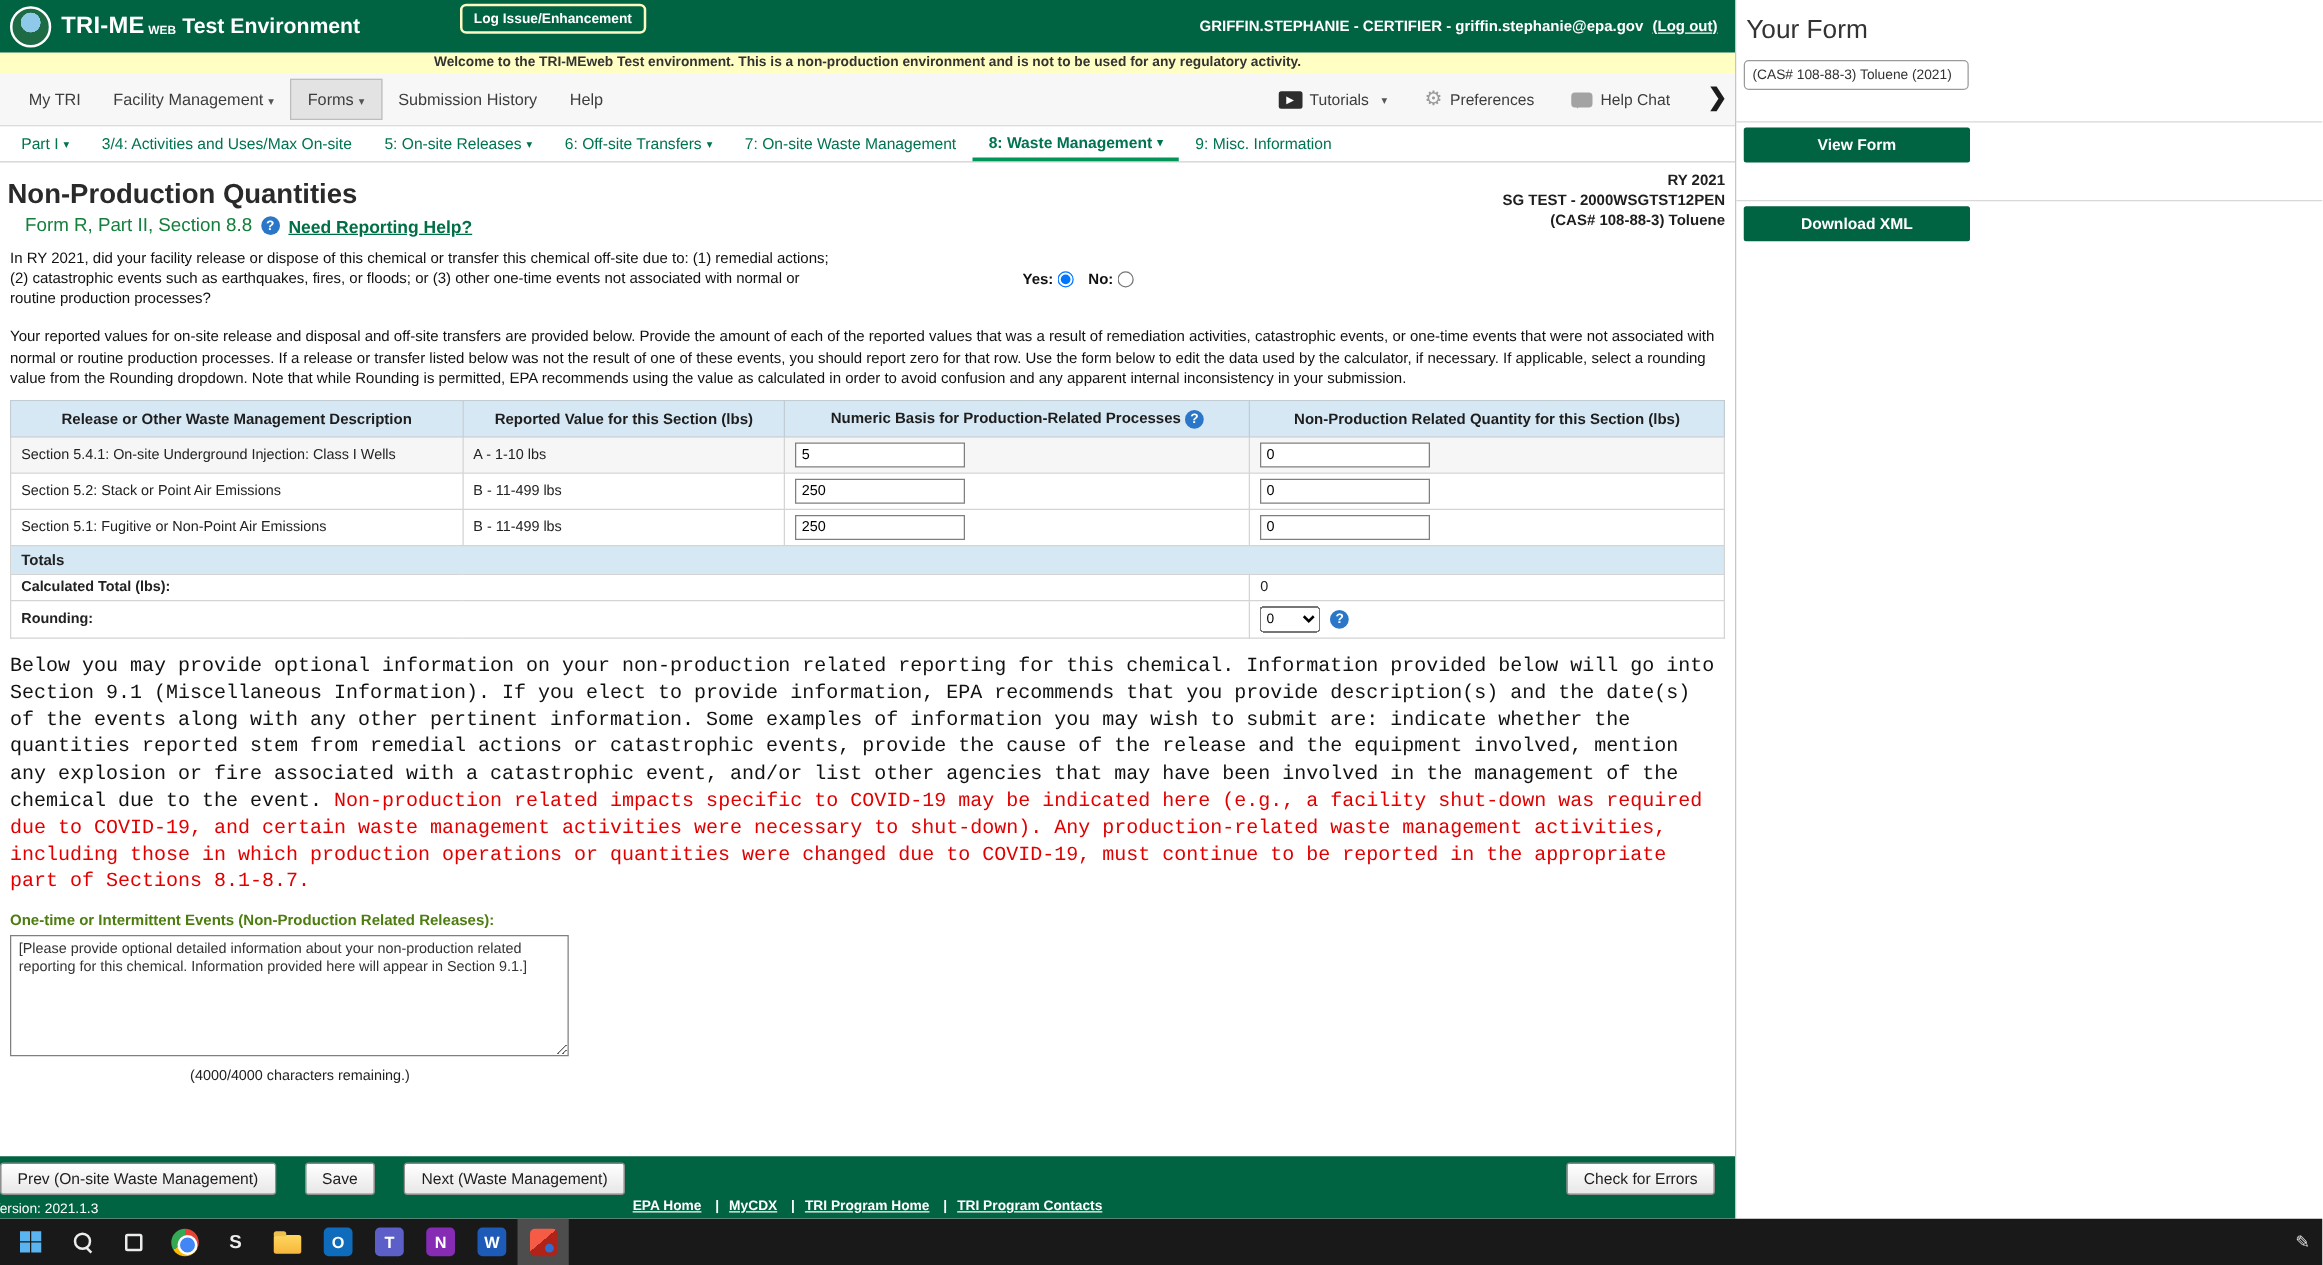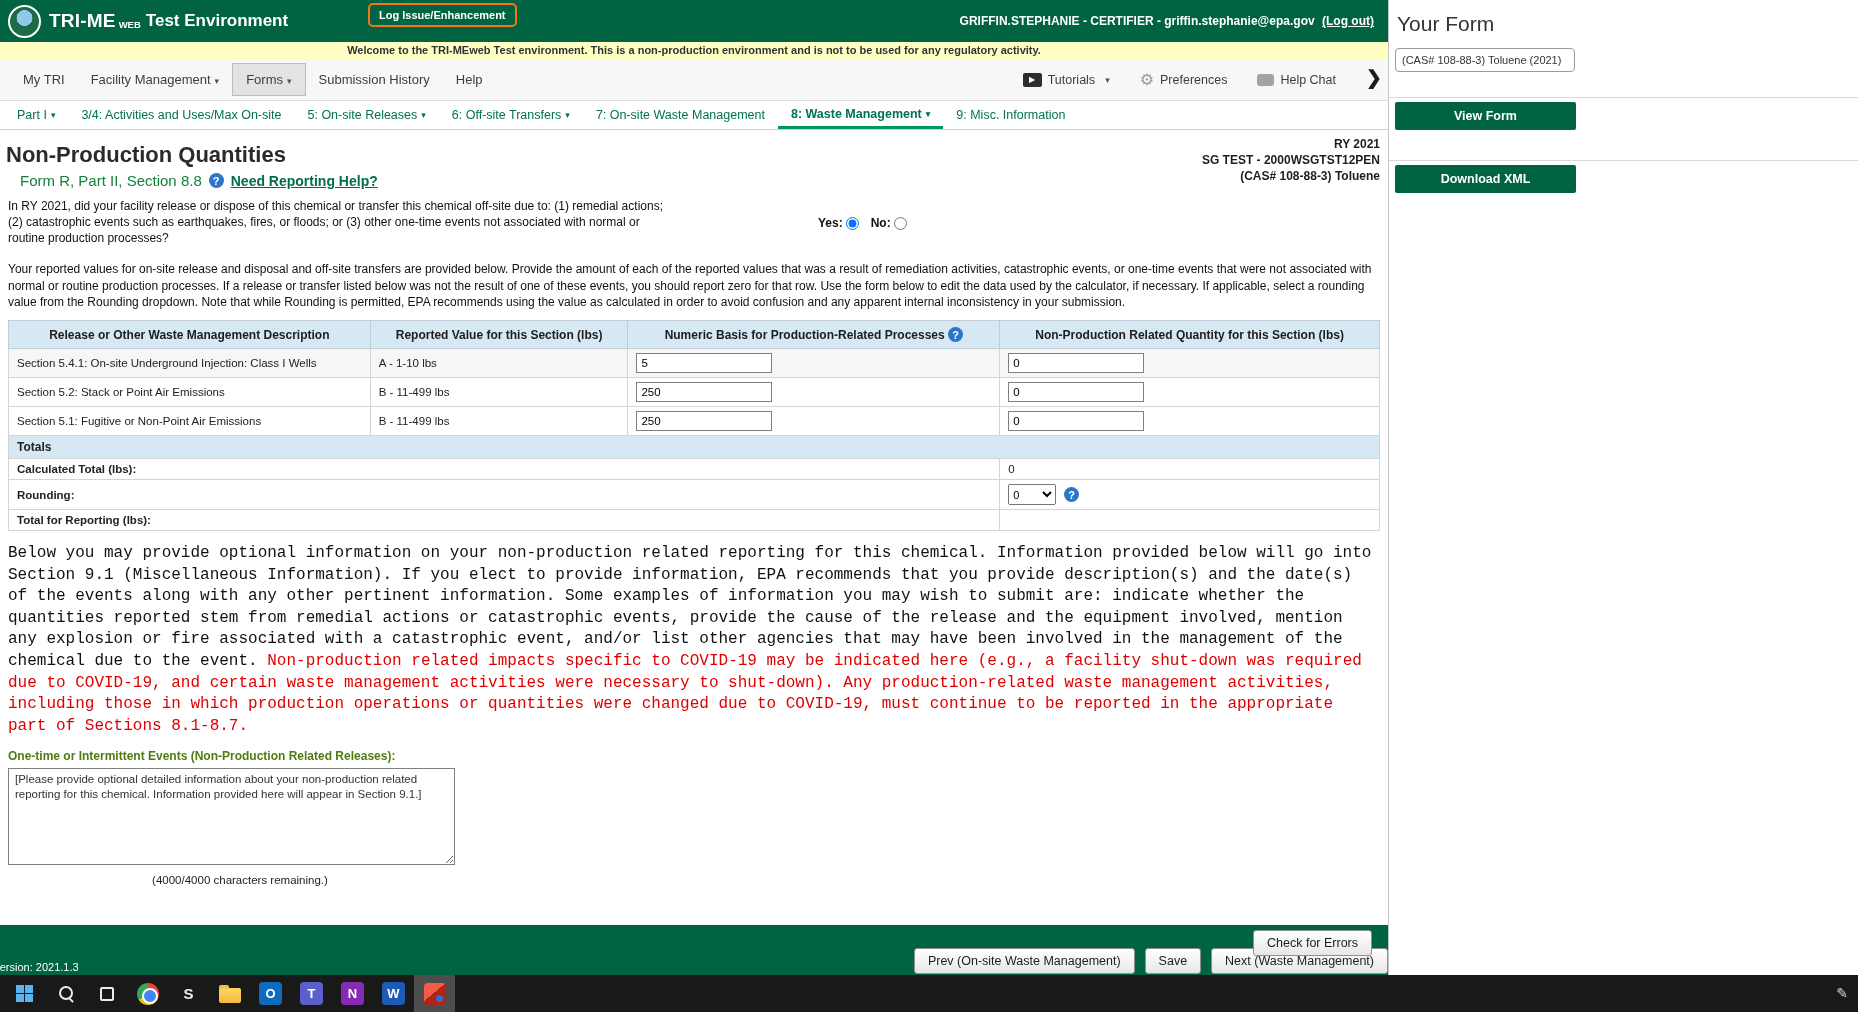--- a/index.html
+++ b/index.html
@@ -10,21 +10,21 @@
   .main { width:1388px; position:relative; background:#fff; overflow:hidden; }
   .sidebar { flex:1; border-left:1px solid #c6c6c6; background:#fff; position:relative; }
 
   
   .app-header { height:42px; background:#006341; display:flex; align-items:center; color:#fff; padding:0 14px 0 8px; position:relative; }
   .epa-logo { width:33px; height:33px; border-radius:50%; border:2px solid #fff;
               background:radial-gradient(circle at 50% 38%, #8ec9ea 0 34%, #1d6b45 35% 100%); margin-right:8px; flex:0 0 auto; }
   .brand { font-size:19px; font-weight:bold; letter-spacing:.2px; }
   .brand-sub { font-size:9.5px; font-weight:bold; margin:6px 5px 0 3px; }
   .brand-env { font-size:17px; font-weight:bold; }
-  .log-issue { position:absolute; left:368px; top:3px; background:#006341; color:#fff; border:2px solid #f97316;
+  .log-issue { position:absolute; left:368px; top:3px; background:#006341; color:#fff; border:2px solid #fef9c3;
                border-radius:5px; font-family:inherit; font-size:11px; font-weight:bold; padding:4px 9px; cursor:pointer; }
   .user-info { margin-left:auto; font-size:12px; font-weight:bold; white-space:nowrap; }
   .user-info a { color:#fff; text-decoration:underline; cursor:pointer; margin-left:4px; }
 
   
   .notice { height:17px; line-height:17px; background:#ffffc4; text-align:center; font-size:11px; font-weight:bold; color:#333; }
 
   
   .menu-bar { height:42px; background:#f7f7f7; border-bottom:1px solid #dcdcdc; display:flex; align-items:center; padding:0 10px; position:relative; }
   .menu-item { font-size:13px; color:#3d3d3d; padding:8px 13px; cursor:pointer; white-space:nowrap; }
@@ -78,21 +78,21 @@
   
   .optional { padding:12px 8px 0; font-size:16px; color:#111; line-height:1.35;font-family:Liberation Mono, monospace; }
   .redtext { color:#e00000; }
   .events-label { padding:12px 8px 0; font-size:12px; font-weight:bold; color:#4d7c0f; }
   .events-ta { margin:5px 0 0 8px; width:447px; height:97px; border:1px solid #7f7f7f; font-family:inherit; font-size:11.5px;
                color:#333; padding:3px 6px; resize:both; line-height:1.3; }
   .chars-remaining { width:480px; text-align:center; font-size:11.5px; color:#222; margin-top:5px; }
 
   
   .footer { position:absolute; left:0; bottom:0; width:100%; height:50px; background:#006341; }
-  .footer-buttons { display:flex; justify-content:flex-end; gap:10px; padding-top:23px; }
+  .footer-buttons { display:flex; justify-content:flex-start; gap:23px; padding-top:5px; }
   .fbtn { background:linear-gradient(#ffffff,#e7e7e7); border:1px solid #8f8f8f; border-radius:3px; font-family:inherit;
           font-size:12.5px; color:#1d1d1d; padding:5px 13px; cursor:pointer; white-space:nowrap; }
   .check-errors { position:absolute; right:16px; top:5px; }
   .footer-links { text-align:center; margin-top:3px; font-size:11px; font-weight:bold; }
   .footer-links span + span::before { content:"|"; color:#fff; margin:0 8px; font-weight:bold; }
   .footer-links a { color:#fff; text-decoration:underline; cursor:pointer; }
   .version { position:absolute; left:-7px; bottom:2px; color:#fff; font-size:11px; white-space:nowrap; }
 
   
   .sidebar-title { font-size:21px; color:#333; padding:12px 0 0 8px; }
@@ -279,43 +279,45 @@
       </tr>
       <tr>
         <td colspan="3" class="label-cell">Rounding:</td>
         <td>
               <div class="rounding-cell">
           <select class="rounding-select"><option>0</option></select>
           <span class="help-q">?</span>
         </div>
             </td>
       </tr>
-      <tr>
-        <td colspan="3" class="label-cell">Total for Reporting (lbs):</td>
-        <td></td>
-      </tr>
     </tbody>
       </table>
 
     <p class="optional">
       <span>Below you may provide optional information on your non-production related reporting for this chemical. Information provided below will go into Section 9.1 (Miscellaneous Information). If you elect to provide information, EPA recommends that you provide description(s) and the date(s) of the events along with any other pertinent information. Some examples of information you may wish to submit are: indicate whether the quantities reported stem from remedial actions or catastrophic events, provide the cause of the release and the equipment involved, mention any explosion or fire associated with a catastrophic event, and/or list other agencies that may have been involved in the management of the chemical due to the event.</span>
       <span class="redtext">Non-production related impacts specific to COVID-19 may be indicated here (e.g., a facility shut-down was required due to COVID-19, and certain waste management activities were necessary to shut-down). Any production-related waste management activities, including those in which production operations or quantities were changed due to COVID-19, must continue to be reported in the appropriate part of Sections 8.1-8.7.</span>
     </p>
 
     <div class="events-label">One-time or Intermittent Events (Non-Production Related Releases):</div>
     <textarea class="events-ta" style="">[Please provide optional detailed information about your non-production related reporting for this chemical. Information provided here will appear in Section 9.1.]</textarea>
     <div class="chars-remaining">(4000/4000 characters remaining.)</div>
 
     <div class="footer">
       <div class="footer-buttons">
         <button class="fbtn">Prev (On-site Waste Management)</button>
         <button class="fbtn">Save</button>
         <button class="fbtn">Next (Waste Management)</button>
       </div>
       <button class="fbtn check-errors">Check for Errors</button>
+      <div class="footer-links">
+        <span><a>EPA Home</a></span>
+        <span><a>MyCDX</a></span>
+        <span><a>TRI Program Home</a></span>
+        <span><a>TRI Program Contacts</a></span>
+      </div>
       <div class="version">Version: 2021.1.3</div>
     </div>
   </div>
 
   <div class="sidebar">
     <div class="sidebar-title">Your Form</div>
     <div class="form-select">(CAS# 108-88-3) Toluene (2021)</div>
     <div class="side-section">
       <button class="side-btn">View Form</button>
     </div>

